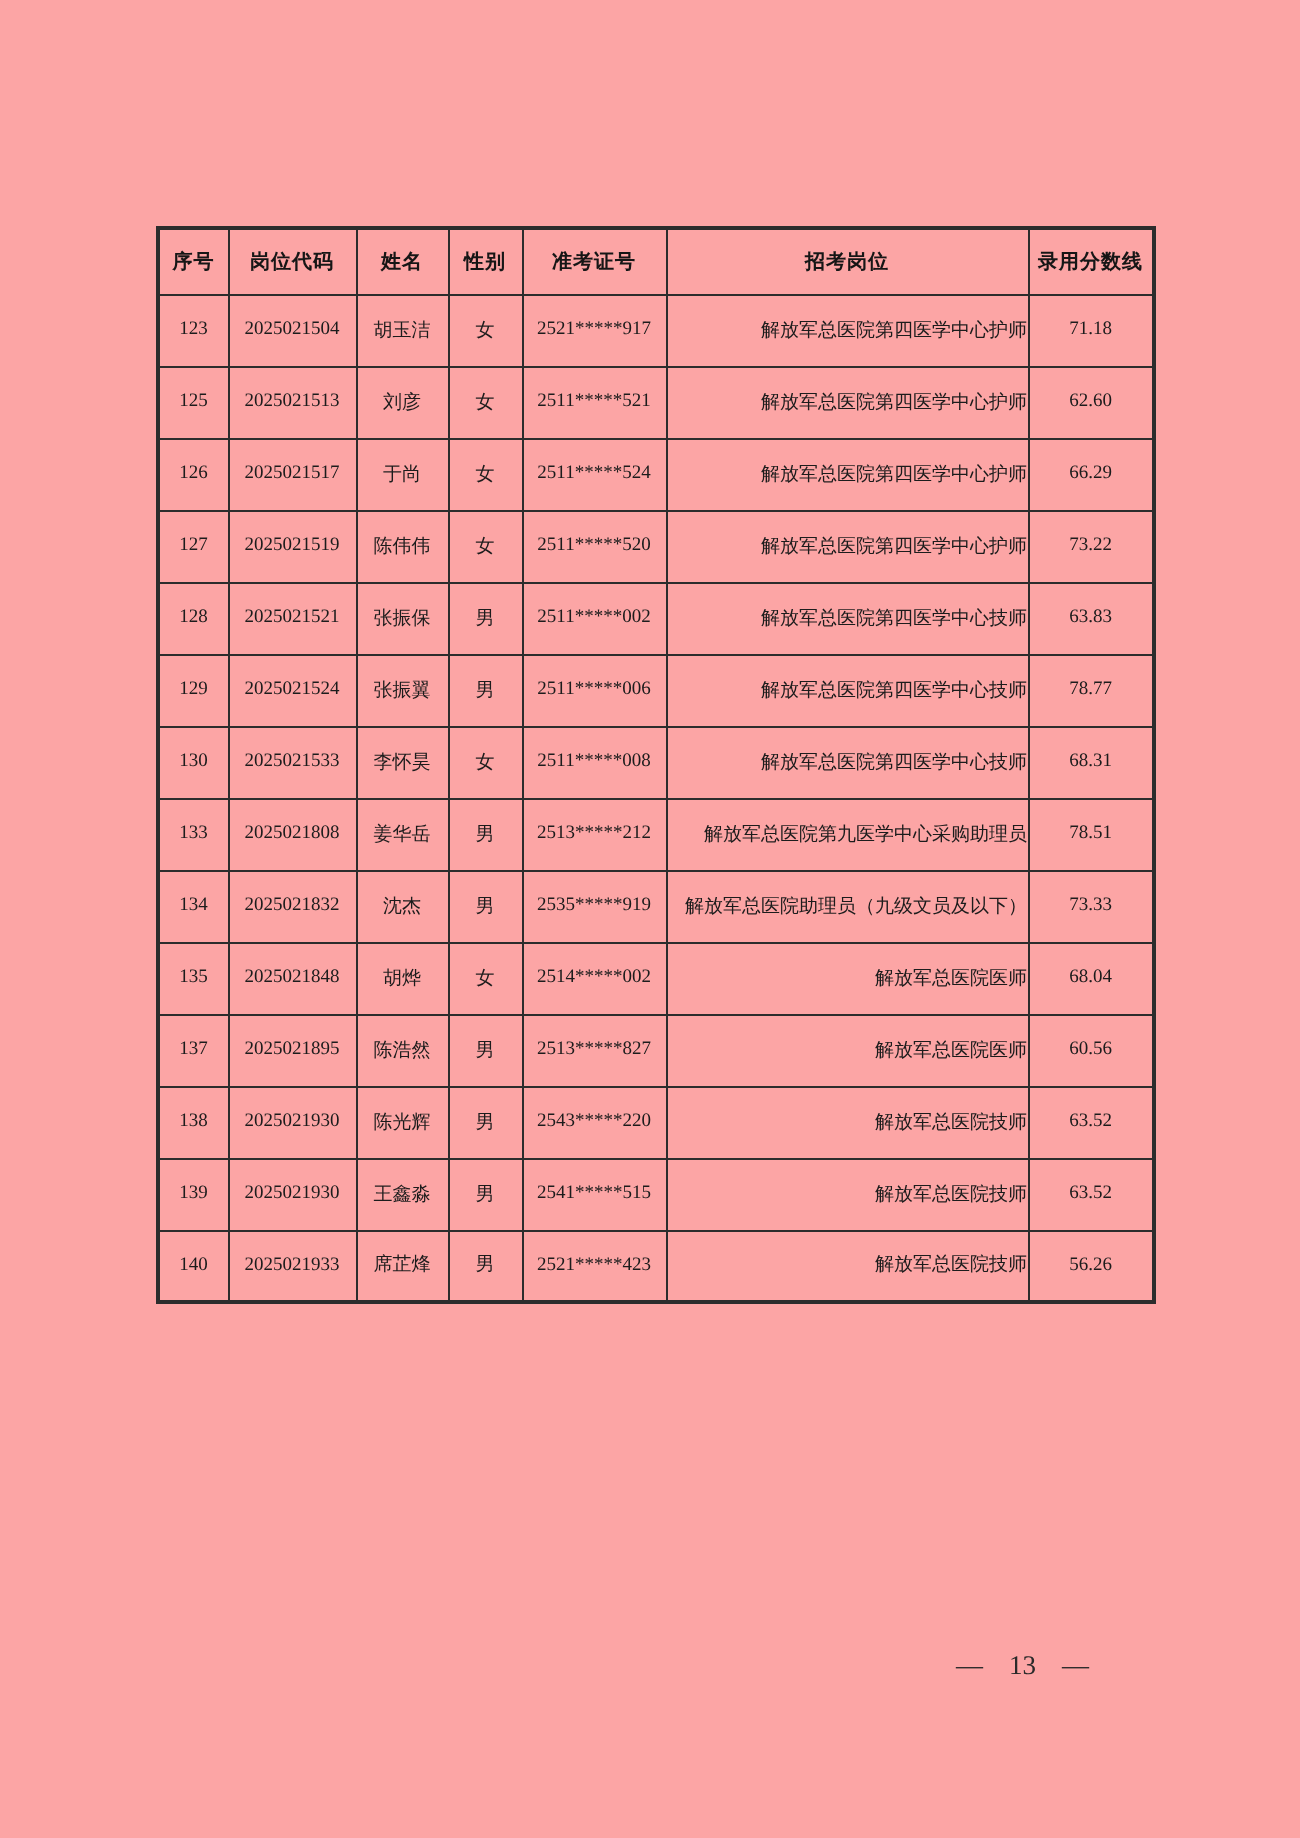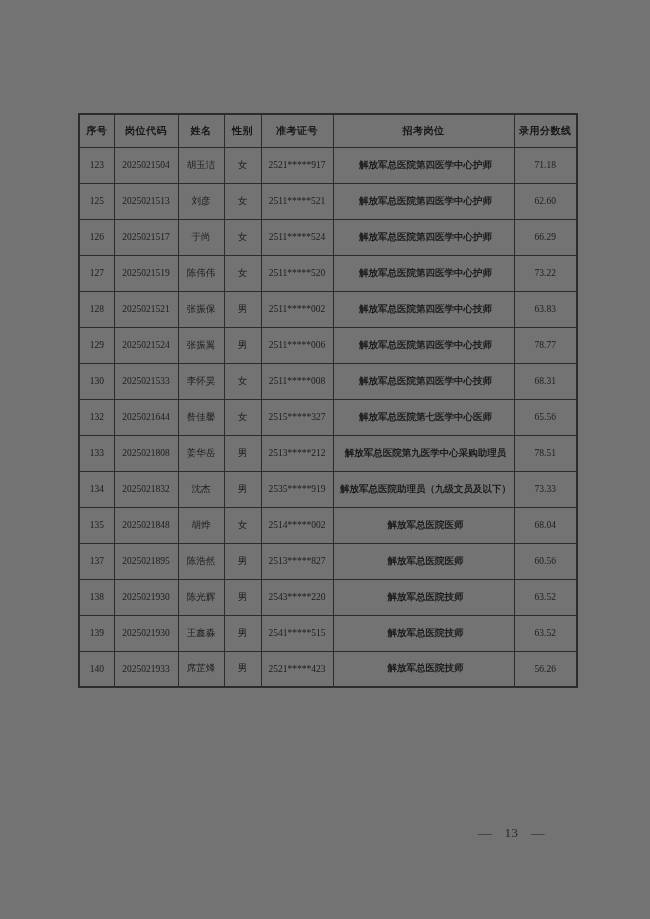--- a/index.html
+++ b/index.html
@@ -1,20 +1,20 @@
 <!DOCTYPE html>
 <html><head>
 <meta charset="utf-8">
 <style>
   html, body { margin: 0; padding: 0; background: #ffffff; }
   .page {
     position: relative;
     width: 650px;
     height: 919px;
-    background: #737373;
+    background: #fca5a5;
     overflow: hidden;
     font-family: "Liberation Serif", "DejaVu Serif", serif;
   }
   .score-table {
     position: absolute;
     left: 78px;
     top: 113px;
     width: 498px;
     border-collapse: collapse;
     table-layout: fixed;
@@ -35,23 +35,22 @@
     font-size: 10px;
     color: #161616;
     letter-spacing: 0.5px;
   }
   .score-table td {
     font-family: "Liberation Serif", "DejaVu Serif", serif;
     font-size: 9.5px;
     color: #1c1c1c;
   }
   .score-table td.col-position {
-    text-align: center;
+    text-align: right;
     padding-left: 4px;
-    font-weight: bold;
   }
   .page-footer {
     position: absolute;
     top: 825px;
     left: 478px;
     display: flex;
     align-items: center;
     gap: 13px;
     font-family: "Liberation Serif", "DejaVu Serif", serif;
     font-size: 13.5px;
@@ -142,29 +141,20 @@
         <tr>
           <td class="col-serial-number">130</td>
           <td class="col-position-code">2025021533</td>
           <td class="col-name">李怀昊</td>
           <td class="col-gender">女</td>
           <td class="col-ticket-number">2511*****008</td>
           <td class="col-position">解放军总医院第四医学中心技师</td>
           <td class="col-score">68.31</td>
         </tr>
         <tr>
-          <td class="col-serial-number">132</td>
-          <td class="col-position-code">2025021644</td>
-          <td class="col-name">昝佳馨</td>
-          <td class="col-gender">女</td>
-          <td class="col-ticket-number">2515*****327</td>
-          <td class="col-position">解放军总医院第七医学中心医师</td>
-          <td class="col-score">65.56</td>
-        </tr>
-        <tr>
           <td class="col-serial-number">133</td>
           <td class="col-position-code">2025021808</td>
           <td class="col-name">姜华岳</td>
           <td class="col-gender">男</td>
           <td class="col-ticket-number">2513*****212</td>
           <td class="col-position">解放军总医院第九医学中心采购助理员</td>
           <td class="col-score">78.51</td>
         </tr>
         <tr>
           <td class="col-serial-number">134</td>

